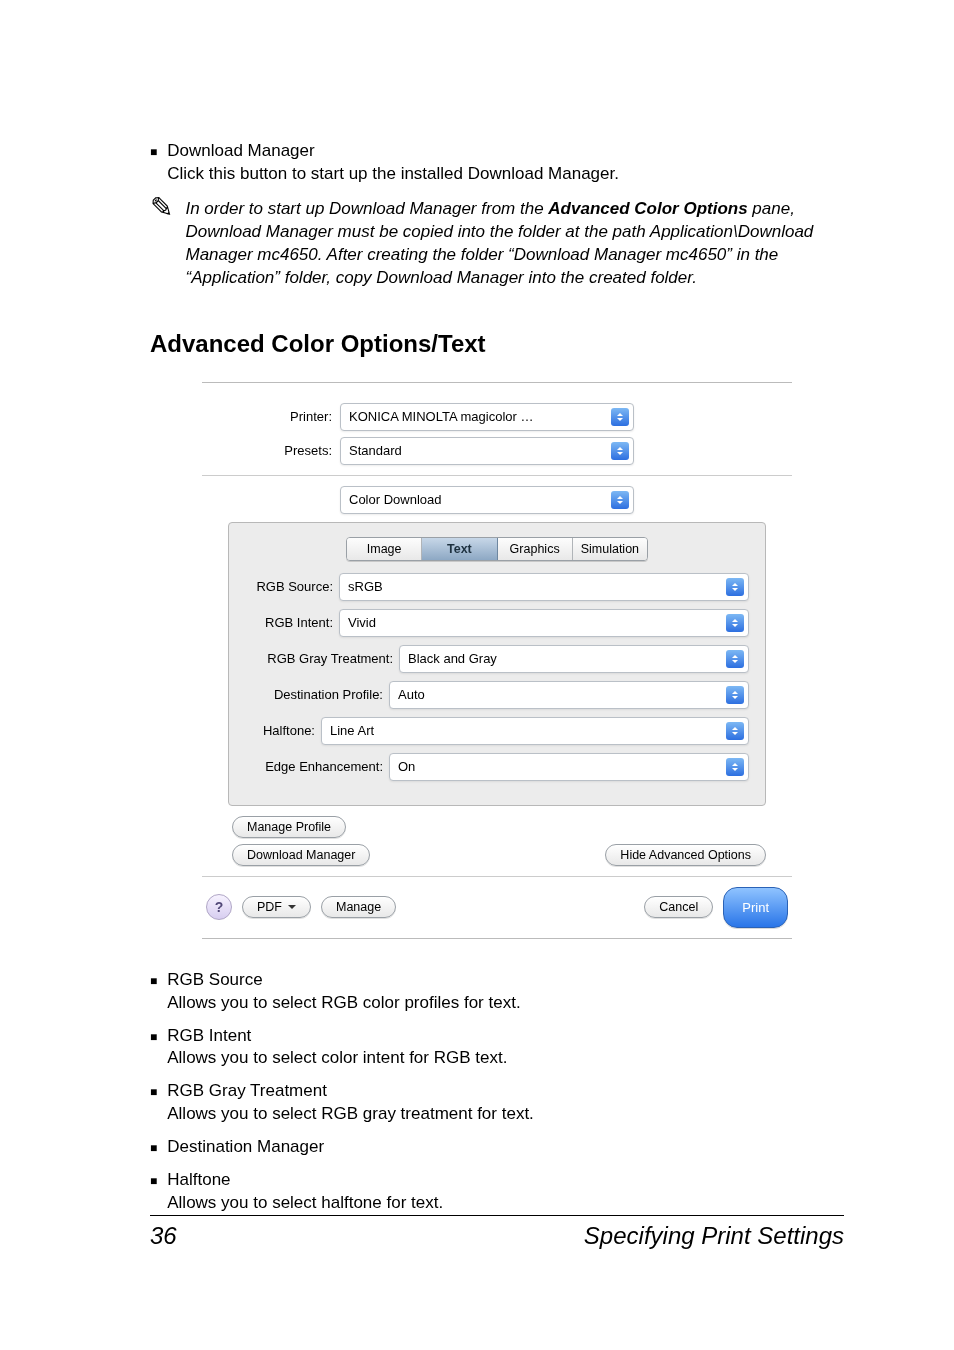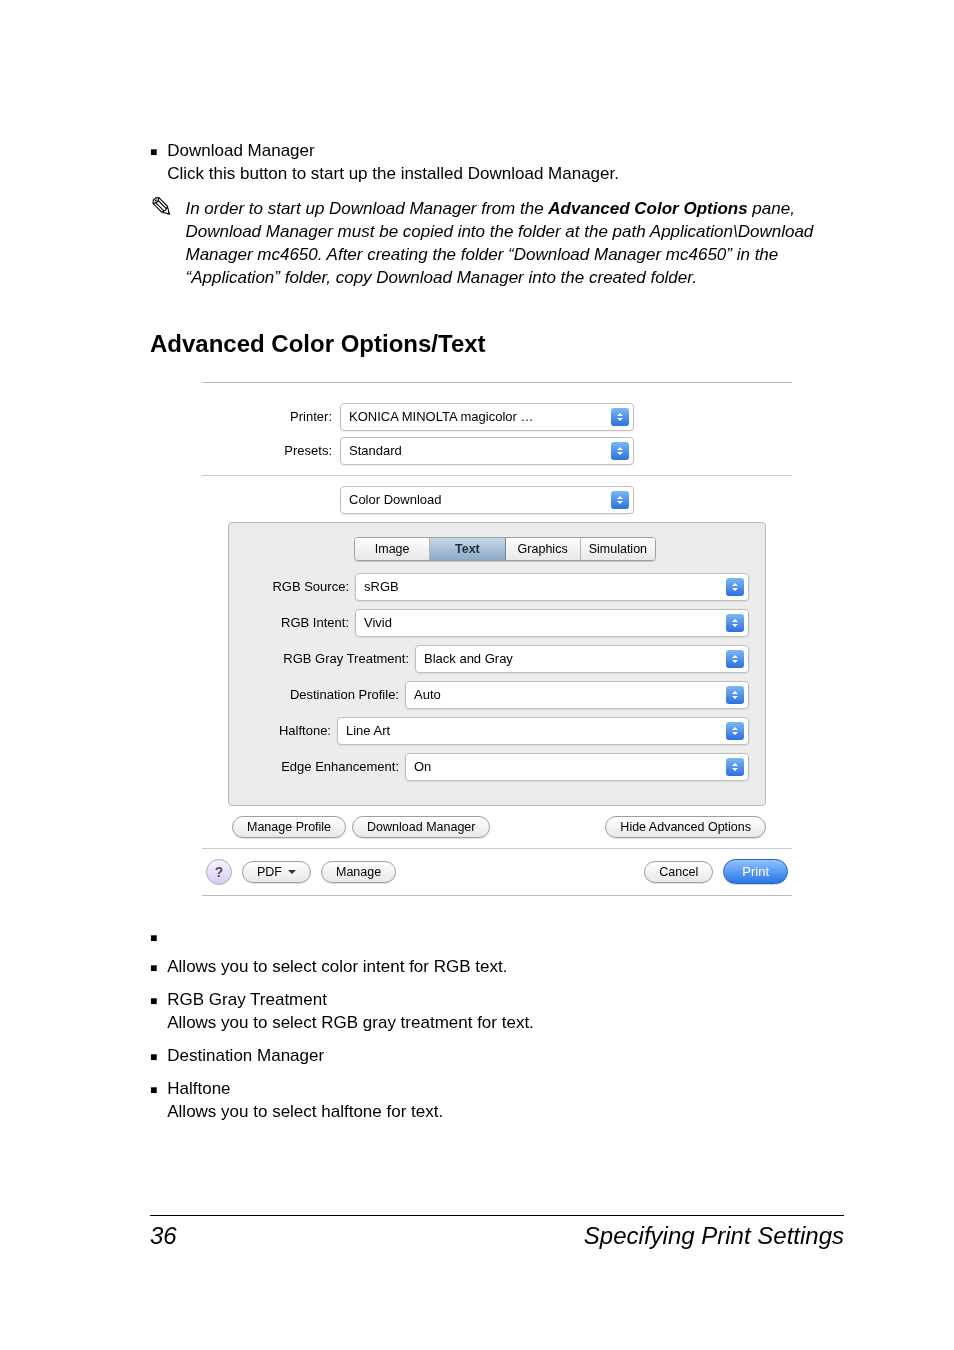--- a/index.html
+++ b/index.html
@@ -82,21 +82,21 @@
   .sel .cap:before,.sel .cap:after{
     content:"";position:absolute;left:50%;transform:translateX(-50%);
     border:3px solid transparent;
   }
   .sel .cap:before{border-bottom-color:#fff;top:2px;}
   .sel .cap:after{border-top-color:#fff;bottom:2px;}
   .inner-pane{
     border:1px solid #b8b8b8;
     border-radius:4px;
     background:#ececec;
-    padding:14px 16px 16px 32px;
+    padding:14px 16px 16px 16px;
     margin:8px 26px 10px 26px;
   }
   .seg{
     display:flex;width:300px;margin:0 auto 12px auto;
     border-radius:4px;overflow:hidden;
     box-shadow:0 1px 0 rgba(0,0,0,0.15);
     border:1px solid #9aa0a6;
   }
   .seg span{
     flex:1;text-align:center;padding:4px 0;font-size:12.5px;
@@ -129,21 +129,21 @@
   .btn-help{
     width:24px;height:24px;border-radius:50%;
     background:linear-gradient(#f7f3ff,#d7cdf0);
     border:1px solid #b0a6c6;
     display:inline-flex;align-items:center;justify-content:center;
     font-weight:bold;color:#514878;font-size:14px;
   }
   .btn-blue{
     display:inline-flex;align-items:center;justify-content:center;
     border-radius:14px;
-    padding:4px 18px;
+    padding:12px 18px;
     background:linear-gradient(#8fc3ff,#2975e8);
     color:#fff;font-size:13px;font-weight:500;
     border:1px solid #2a62b6;
     box-shadow:0 1px 0 rgba(0,0,0,0.15);
   }
   .caret-down{
     width:0;height:0;border:4px solid transparent;border-top-color:#333;
     display:inline-block;margin-left:6px;position:relative;top:2px;
   }
 
@@ -267,21 +267,21 @@
       <div class="opt-row">
         <span class="lbl2" style="width:138px">Edge Enhancement:</span>
         <span class="sel" style="flex:1">
           <span class="txt">On</span>
           <span class="cap"></span>
         </span>
       </div>
     </div>
 
     <div style="display:flex;align-items:center;justify-content:space-between;margin:0 26px 4px 30px;">
-      <div class="pill-row" style="flex-direction:row;gap:6px;align-items:flex-start;margin:0;">
+      <div class="pill-row" style="flex-direction:column;gap:6px;align-items:flex-start;margin:0;">
         <span class="pill">Manage Profile</span>
         <span class="pill">Download Manager</span>
       </div>
       <span class="pill" style="align-self:flex-end;">Hide Advanced Options</span>
     </div>
 
     <hr>
 
     <div class="bottom-row">
       <div style="display:flex;align-items:center;gap:10px;">
@@ -296,24 +296,29 @@
         <span class="pill">Cancel</span>
         <span class="btn-blue">Print</span>
       </div>
     </div>
 
   </div>
 
   <div class="bullet-list">
     <div class="bullet-item">
       <span class="sq">■</span>
-    </div>
-    <div class="bullet-item">
-      <span class="sq">■</span>
-      <span>
+      <span>
+        <span class="title">RGB Source</span>
+        <span class="desc">Allows you to select RGB color profiles for text.</span>
+      </span>
+    </div>
+    <div class="bullet-item">
+      <span class="sq">■</span>
+      <span>
+        <span class="title">RGB Intent</span>
         <span class="desc">Allows you to select color intent for RGB text.</span>
       </span>
     </div>
     <div class="bullet-item">
       <span class="sq">■</span>
       <span>
         <span class="title">RGB Gray Treatment</span>
         <span class="desc">Allows you to select RGB gray treatment for text.</span>
       </span>
     </div>

